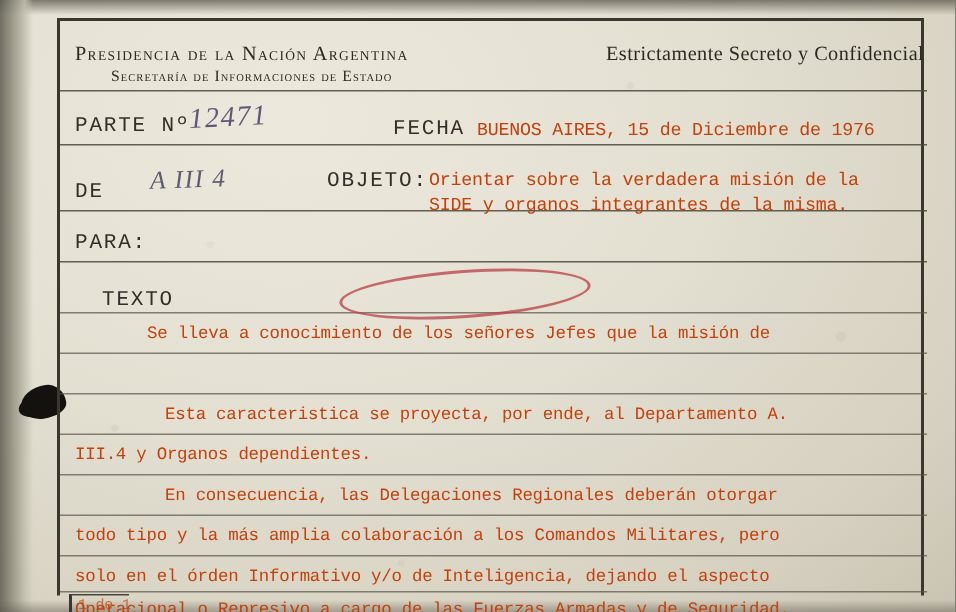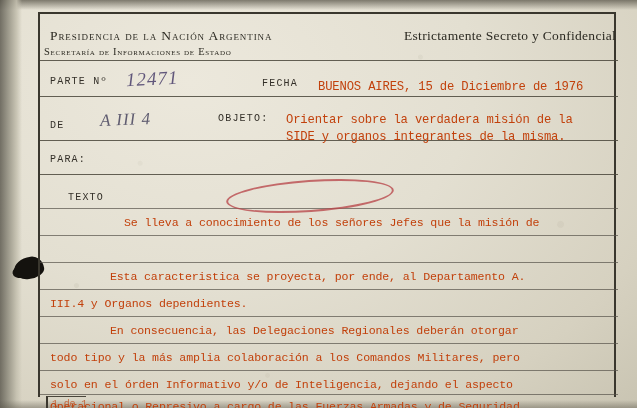--- a/index.html
+++ b/index.html
@@ -114,21 +114,21 @@
   }
   .classif {
     font-family: "Liberation Serif", serif;
     font-size: 13.5px;
     font-style: normal;
     color: #2c2a22;
     letter-spacing: .3px;
   }
   .label {
     font-family: "Liberation Mono", monospace;
-    font-size: 10px;
+    font-size: 14px;
     letter-spacing: 1.2px;
     color: #332f28;
   }
   
   .hand {
     font-family: "Liberation Serif", serif;
     font-style: italic;
     color: #4a3f6b;
     font-size: 19px;
     letter-spacing: 1px;
@@ -186,42 +186,42 @@
   <div class="rule light" style="top:262px; width:578px;"></div>
   <div class="rule light" style="top:289px; width:578px;"></div>
   <div class="rule light" style="top:316px; width:578px;"></div>
   <div class="rule light" style="top:343px; width:578px;"></div>
   <div class="rule light" style="top:370px; width:578px;"></div>
   <div class="rule light" style="top:394px; width:578px;"></div>
 
   <div class="partial-bottom"></div>
 
   <div class="txt head1" style="left:50px; top:28px;">Presidencia de la Nación Argentina</div>
-  <div class="txt head2" style="left:44px; top:46px;">Secretaría de Informaciones de Estado</div>
+  <div class="txt head2" style="left:74px; top:46px;">Secretaría de Informaciones de Estado</div>
   <div class="txt classif" style="left:404px; top:28px;">Estrictamente Secreto y Confidencial</div>
 
   <div class="txt label" style="left:50px; top:76px;">PARTE Nº</div>
   <div class="txt hand" style="left:126px; top:68px;">12471</div>
   <div class="txt label" style="left:262px; top:78px;">FECHA</div>
   <div class="txt type" style="left:318px; top:80px; font-size:12.2px;">BUENOS AIRES, 15 de Diciembre de 1976</div>
 
   <div class="txt label" style="left:50px; top:120px;">DE</div>
   <div class="txt hand2" style="left:100px; top:110px;">A III 4</div>
   <div class="txt label" style="left:218px; top:113px;text-align:center;">OBJETO:</div>
   <div class="txt type" style="left:286px; top:130px; font-size:12.2px;">SIDE y organos integrantes de la misma.</div>
   <div class="txt type" style="left:286px; top:113px; font-size:12.2px;">Orientar sobre la verdadera misión de la</div>
 
   <div class="txt label" style="left:50px; top:154px;">PARA:</div>
   <div class="txt type" style="left:124px; top:155px;"></div>
 
   <div class="txt label" style="left:68px; top:192px;">TEXTO</div>
 
   <div class="circle-ann" style="left:226px; top:180px; width:164px; height:28px;"></div>
 
-  <div class="txt type" style="left:124px; top:216px;">Se lleva a conocimiento de los señores Jefes que la misión de</div>
+  <div class="txt type" style="left:98px; top:216px;">Se lleva a conocimiento de los señores Jefes que la misión de</div>
   <div class="txt type" style="left:110px; top:270px;">Esta caracteristica se proyecta, por ende, al Departamento A.</div>
   <div class="txt type" style="left:50px; top:297px;">III.4 y Organos dependientes.</div>
   <div class="txt type" style="left:110px; top:324px;">En consecuencia, las Delegaciones Regionales deberán otorgar</div>
   <div class="txt type" style="left:50px; top:351px;">todo tipo y la más amplia colaboración a los Comandos Militares, pero</div>
   <div class="txt type" style="left:50px; top:378px;">solo en el órden Informativo y/o de Inteligencia, dejando el aspecto</div>
   <div class="txt type" style="left:50px; top:400px;">Operacional o Represivo a cargo de las Fuerzas Armadas y de Seguridad.</div>
 
   <div class="txt type" style="left:52px; bottom:-2px; font-size:10px; opacity:.7;">1 de 1</div>
 
 </div>

